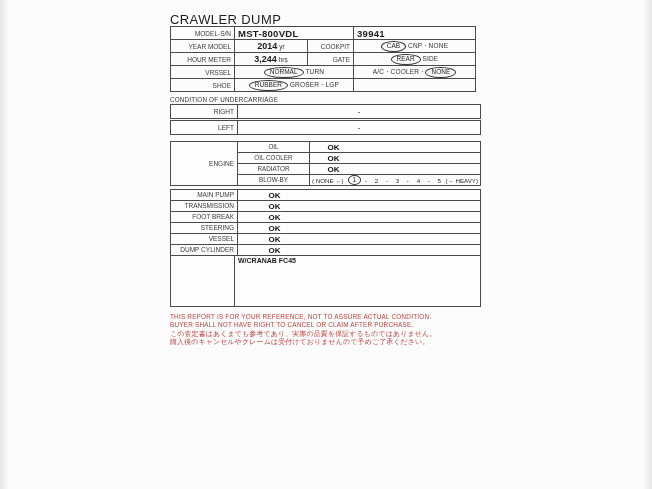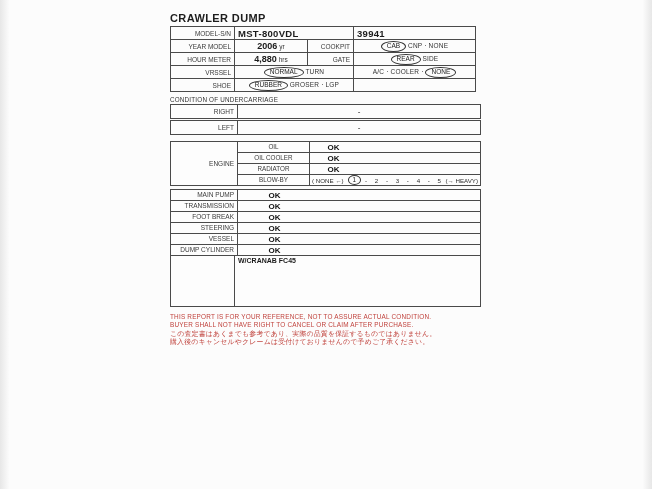--- a/index.html
+++ b/index.html
@@ -2,21 +2,21 @@
 <html><head>
 <meta charset="utf-8">
 <style>
   html,body{margin:0;padding:0;background:#f2f2f2;}
   #page{position:relative;width:652px;height:489px;background:#fcfcfc;
         font-family:"Liberation Sans", sans-serif;color:#2a2a2a;overflow:hidden;}
   .edge-l{position:absolute;left:0;top:0;width:9px;height:489px;
           background:linear-gradient(to right,#e7e7e7,#fbfbfb);}
   .edge-r{position:absolute;right:0;top:0;width:9px;height:489px;
           background:linear-gradient(to left,#e7e7e7,#fbfbfb);}
-  .doc-title{position:absolute;left:170px;top:12px;font-size:11px;font-weight:bold;
+  .doc-title{position:absolute;left:170px;top:12px;font-size:13px;font-weight:normal;
              letter-spacing:.4px;color:#1d1d1d;text-align:center;}
   
   table.spec{position:absolute;left:170px;top:26px;border-collapse:collapse;table-layout:fixed;}
   table.spec td{border:1px solid #4a4a4a;height:12px;padding:0 3px;font-size:6.5px;
                 white-space:nowrap;overflow:hidden;margin-top:38px;}
   td.lab{text-align:right;color:#3a3a3a;}
   td.ghost{border:none;background:transparent;}
   .bigval{font-size:9.5px;font-weight:600;letter-spacing:.3px;color:#1b1b1b;}
   .midval{font-size:9px;font-weight:600;color:#1b1b1b;}
   .unit{font-size:6.5px;color:#333;margin-left:2px;}
@@ -77,27 +77,27 @@
         <col style="width:122px">
       </colgroup>
     <tbody>
         <tr>
       <td class="lab">MODEL-S/N</td>
       <td colspan="2"><span class="bigval">MST-800VDL</span></td>
       <td><span class="bigval">39941</span></td>
     </tr>
     <tr>
       <td class="lab">YEAR MODEL</td>
-      <td class="cen"><span class="midval">2006</span><span class="unit">yr</span></td>
+      <td class="cen"><span class="midval">2014</span><span class="unit">yr</span></td>
       <td class="lab">COOKPIT</td>
       <td class="cen"><span class="circ">CAB</span> <span class="opt">CNP · NONE</span></td>
     </tr>
     <tr>
       <td class="lab">HOUR METER</td>
-      <td class="cen"><span class="midval">4,880</span><span class="unit">hrs</span></td>
+      <td class="cen"><span class="midval">3,244</span><span class="unit">hrs</span></td>
       <td class="lab">GATE</td>
       <td class="cen"><span class="circ">REAR</span> <span class="opt">SIDE</span></td>
     </tr>
     <tr>
       <td class="lab">VRSSEL</td>
       <td colspan="2" class="cen"><span class="circ">NORMAL</span> <span class="opt">TURN</span></td>
       <td class="cen"><span class="opt">A/C · COOLER ·</span> <span class="circ">NONE</span></td>
     </tr>
     <tr>
       <td class="lab">SHOE</td>

